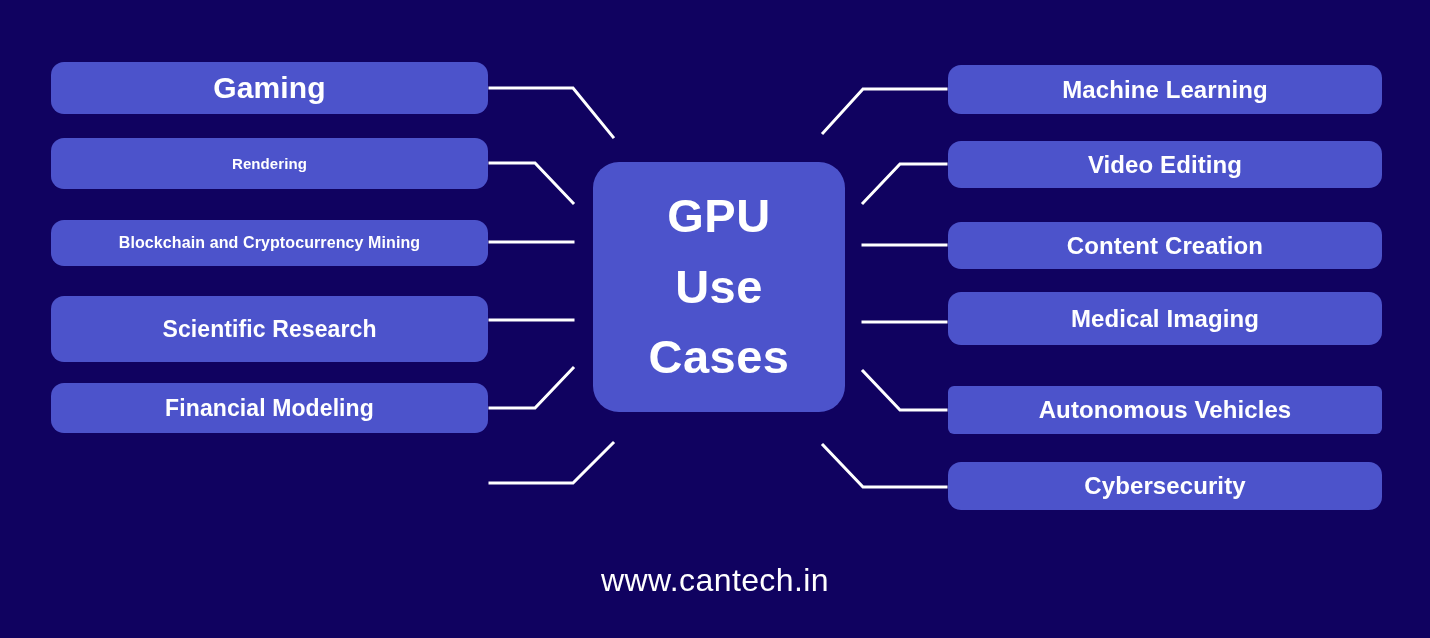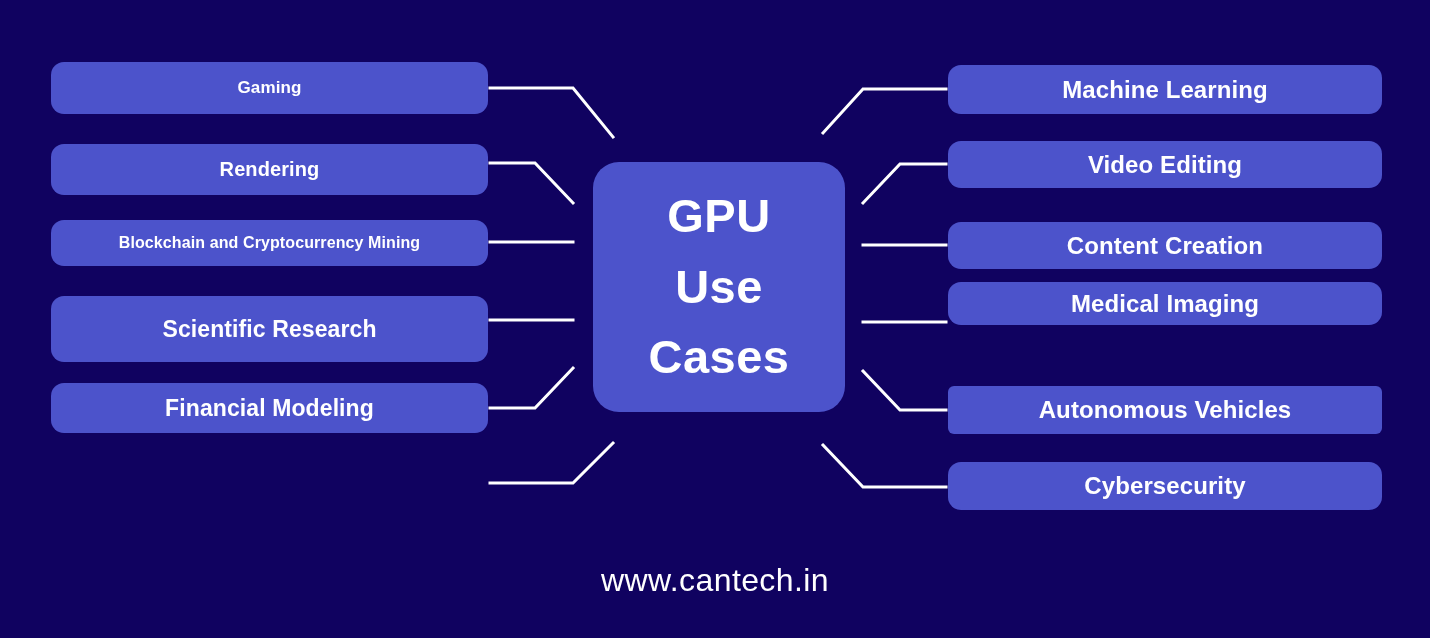--- a/index.html
+++ b/index.html
@@ -105,25 +105,25 @@
       <polyline points="823,445 863,487 946,487"></polyline>
     </g>
   </svg>
 
   <div id="hub">
     <span class="hub-line">GPU</span>
     <span class="hub-line">Use</span>
     <span class="hub-line">Cases</span>
   </div>
 
-  <div class="node left" style="top:62px;  height:52px; font-size:17px;">
+  <div class="node left" style="top:62px;  height:52px; font-size:30px;">
     <span class="node-label">Gaming</span>
   </div>
 
-  <div class="node left" style="top:138px; height:51px; font-size:20px;margin-top:6px;">
+  <div class="node left" style="top:138px; height:51px; font-size:15px;">
     <span class="node-label">Rendering</span>
   </div>
 
   <div class="node left" style="top:220px; height:46px; font-size:16px;">
     <span class="node-label">Blockchain and Cryptocurrency Mining</span>
   </div>
 
   <div class="node left" style="top:296px; height:66px; font-size:23px;">
     <span class="node-label">Scientific Research</span>
   </div>
@@ -138,21 +138,21 @@
   </div>
 
   <div class="node right" style="top:141px; height:47px; font-size:24px;">
     <span class="node-label">Video Editing</span>
   </div>
 
   <div class="node right" style="top:222px; height:47px; font-size:24px;">
     <span class="node-label">Content Creation</span>
   </div>
 
-  <div class="node right" style="top:282px; height:43px; font-size:24px;">
+  <div class="node right" style="top:292px; height:53px; font-size:24px;">
     <span class="node-label">Medical Imaging</span>
   </div>
 
   <div class="node right" style="top:386px; height:48px; font-size:24px;border-radius:6px;">
     <span class="node-label">Autonomous Vehicles</span>
   </div>
 
   <div class="node right" style="top:462px; height:48px; font-size:24px;">
     <span class="node-label">Cybersecurity</span>
   </div>

